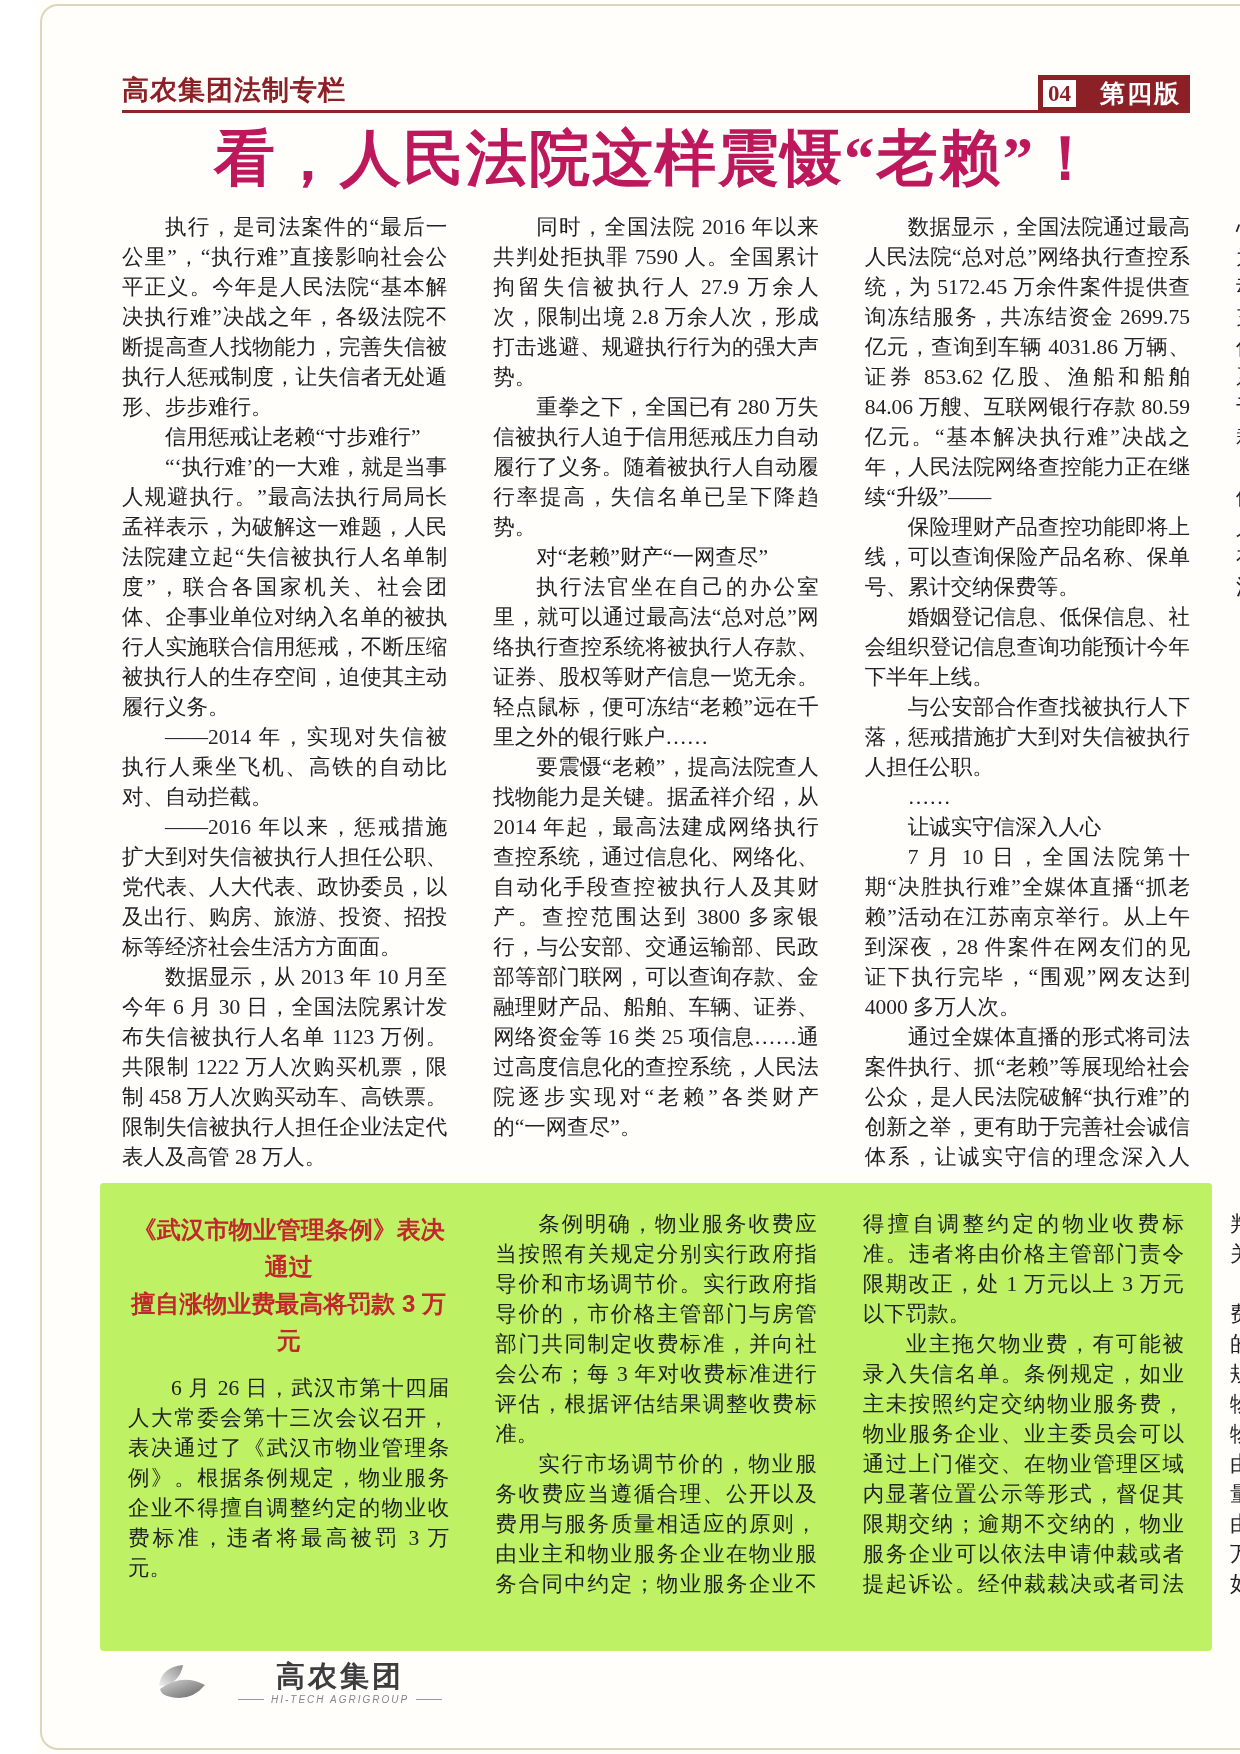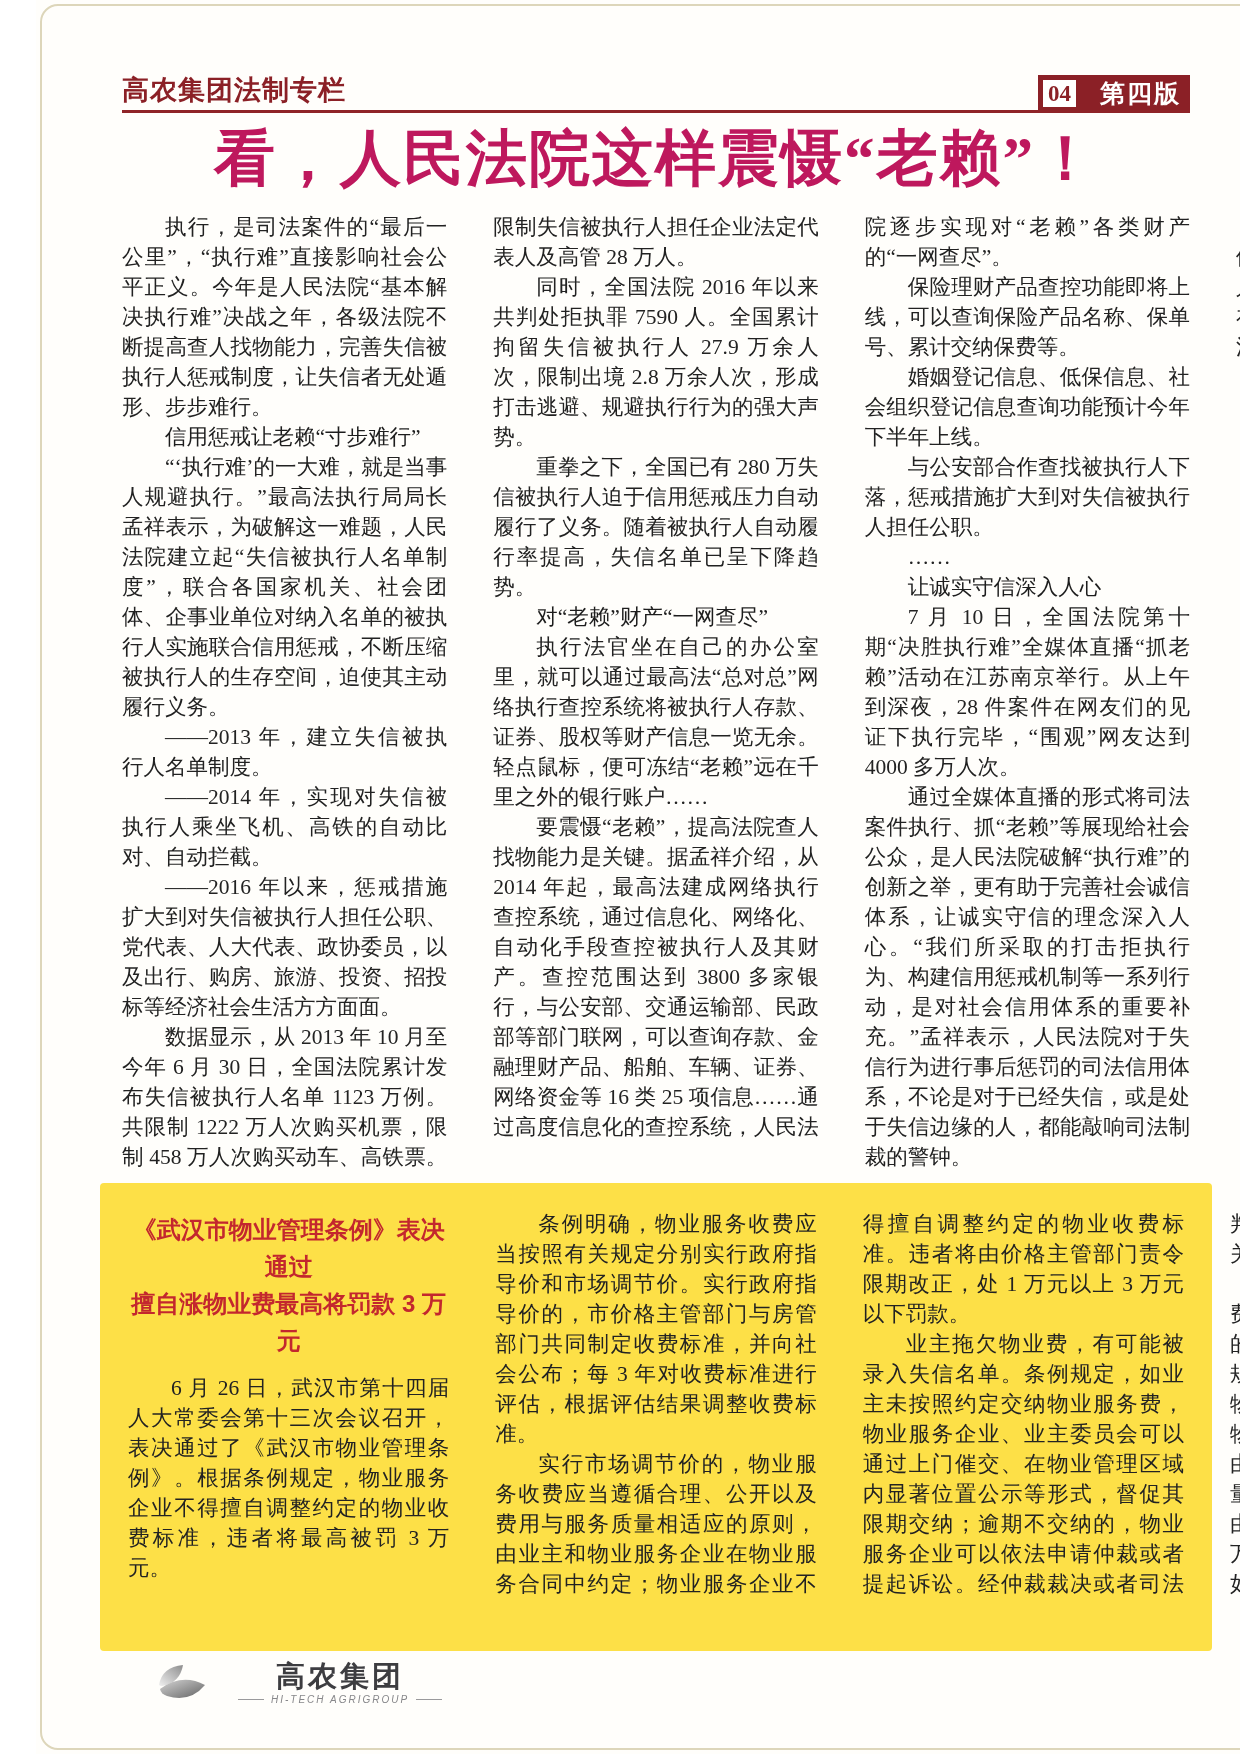--- a/index.html
+++ b/index.html
@@ -42,21 +42,21 @@
   .article-body{
     position:absolute;left:86px;top:212px;width:1068px;height:962px;
     column-count:3;column-gap:46px;column-fill:auto;
     font-size:21.5px;line-height:30px;color:#222;text-align:justify;
   }
   .para{margin:0;text-indent:2em;}
   .para.subhead{color:#1d1d1d;}
   
   .box{
     position:absolute;left:64px;top:1183px;width:1112px;height:468px;
-    background:#fde047;border-radius:4px;
+    background:#bef264;border-radius:4px;
   }
   .box-cols{
     position:absolute;left:28px;top:26px;width:1056px;height:416px;
     column-count:3;column-gap:46px;column-fill:auto;
     font-size:21.5px;line-height:30px;color:#222;text-align:justify;
   }
   .box-title{
     font-family:"Liberation Sans","DejaVu Sans",sans-serif;
     color:#c3272e;font-weight:700;font-size:24px;line-height:37px;
     text-align:center;margin:2px 0 14px 0;break-inside:avoid;
@@ -88,29 +88,29 @@
     <span class="page-num">04</span>
     <span class="edition-name">第四版</span>
   </div>
   <div class="masthead-rule"></div>
 
   <h1 class="headline">看，人民法院这样震慑“老赖”！</h1>
   <section class="article-body">
       <p class="para">执行，是司法案件的“最后一公里”，“执行难”直接影响社会公平正义。今年是人民法院“基本解决执行难”决战之年，各级法院不断提高查人找物能力，完善失信被执行人惩戒制度，让失信者无处遁形、步步难行。</p>
       <p class="para subhead">信用惩戒让老赖“寸步难行”</p>
       <p class="para">“‘执行难’的一大难，就是当事人规避执行。”最高法执行局局长孟祥表示，为破解这一难题，人民法院建立起“失信被执行人名单制度”，联合各国家机关、社会团体、企事业单位对纳入名单的被执行人实施联合信用惩戒，不断压缩被执行人的生存空间，迫使其主动履行义务。</p>
-      <p class="para">——2013 年，建立失信被执行人名单制度。</p>
       <p class="para">——2014 年，实现对失信被执行人乘坐飞机、高铁的自动比对、自动拦截。</p>
       <p class="para">——2016 年以来，惩戒措施扩大到对失信被执行人担任公职、党代表、人大代表、政协委员，以及出行、购房、旅游、投资、招投标等经济社会生活方方面面。</p>
       <p class="para">数据显示，从 2013 年 10 月至今年 6 月 30 日，全国法院累计发布失信被执行人名单 1123 万例。共限制 1222 万人次购买机票，限制 458 万人次购买动车、高铁票。限制失信被执行人担任企业法定代表人及高管 28 万人。</p>
       <p class="para">同时，全国法院 2016 年以来共判处拒执罪 7590 人。全国累计拘留失信被执行人 27.9 万余人次，限制出境 2.8 万余人次，形成打击逃避、规避执行行为的强大声势。</p>
       <p class="para">重拳之下，全国已有 280 万失信被执行人迫于信用惩戒压力自动履行了义务。随着被执行人自动履行率提高，失信名单已呈下降趋势。</p>
       <p class="para subhead">对“老赖”财产“一网查尽”</p>
       <p class="para">执行法官坐在自己的办公室里，就可以通过最高法“总对总”网络执行查控系统将被执行人存款、证券、股权等财产信息一览无余。轻点鼠标，便可冻结“老赖”远在千里之外的银行账户……</p>
       <p class="para">要震慑“老赖”，提高法院查人找物能力是关键。据孟祥介绍，从 2014 年起，最高法建成网络执行查控系统，通过信息化、网络化、自动化手段查控被执行人及其财产。查控范围达到 3800 多家银行，与公安部、交通运输部、民政部等部门联网，可以查询存款、金融理财产品、船舶、车辆、证券、网络资金等 16 类 25 项信息……通过高度信息化的查控系统，人民法院逐步实现对“老赖”各类财产的“一网查尽”。</p>
+      <p class="para">数据显示，全国法院通过最高人民法院“总对总”网络执行查控系统，为 5172.45 万余件案件提供查询冻结服务，共冻结资金 2699.75 亿元，查询到车辆 4031.86 万辆、证券 853.62 亿股、渔船和船舶 84.06 万艘、互联网银行存款 80.59 亿元。“基本解决执行难”决战之年，人民法院网络查控能力正在继续“升级”——</p>
       <p class="para">保险理财产品查控功能即将上线，可以查询保险产品名称、保单号、累计交纳保费等。</p>
       <p class="para">婚姻登记信息、低保信息、社会组织登记信息查询功能预计今年下半年上线。</p>
       <p class="para">与公安部合作查找被执行人下落，惩戒措施扩大到对失信被执行人担任公职。</p>
       <p class="para">……</p>
       <p class="para subhead">让诚实守信深入人心</p>
       <p class="para">7 月 10 日，全国法院第十期“决胜执行难”全媒体直播“抓老赖”活动在江苏南京举行。从上午到深夜，28 件案件在网友们的见证下执行完毕，“围观”网友达到 4000 多万人次。</p>
       <p class="para">通过全媒体直播的形式将司法案件执行、抓“老赖”等展现给社会公众，是人民法院破解“执行难”的创新之举，更有助于完善社会诚信体系，让诚实守信的理念深入人心。“我们所采取的打击拒执行为、构建信用惩戒机制等一系列行动，是对社会信用体系的重要补充。”孟祥表示，人民法院对于失信行为进行事后惩罚的司法信用体系，不论是对于已经失信，或是处于失信边缘的人，都能敲响司法制裁的警钟。</p>
       <p class="para">专家表示，随着司法信用惩戒体系的建立，社会公众也可以通过人民法院公开的失信信息，规避潜在的商业风险，更好保护自己的合法权益。（来源：湖北日报）</p>
     </section>
 

